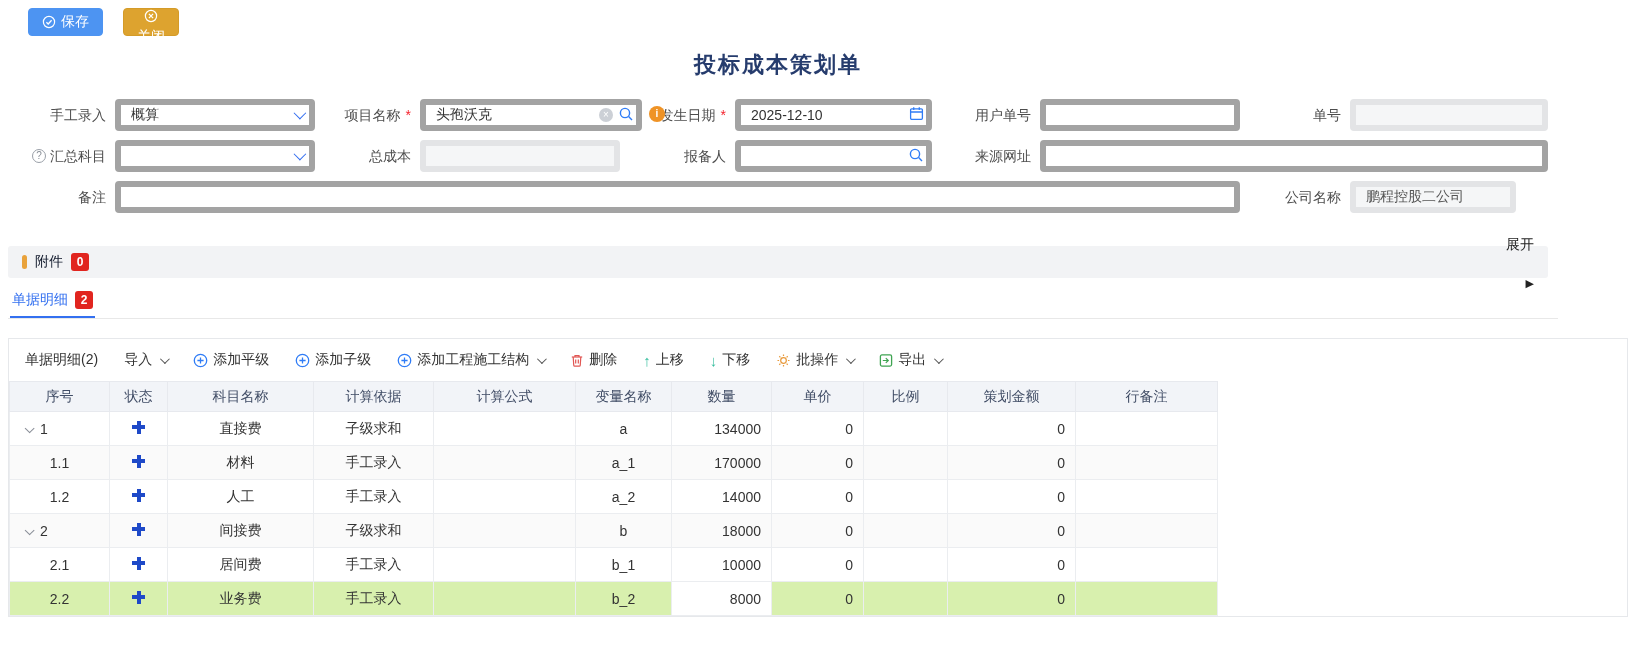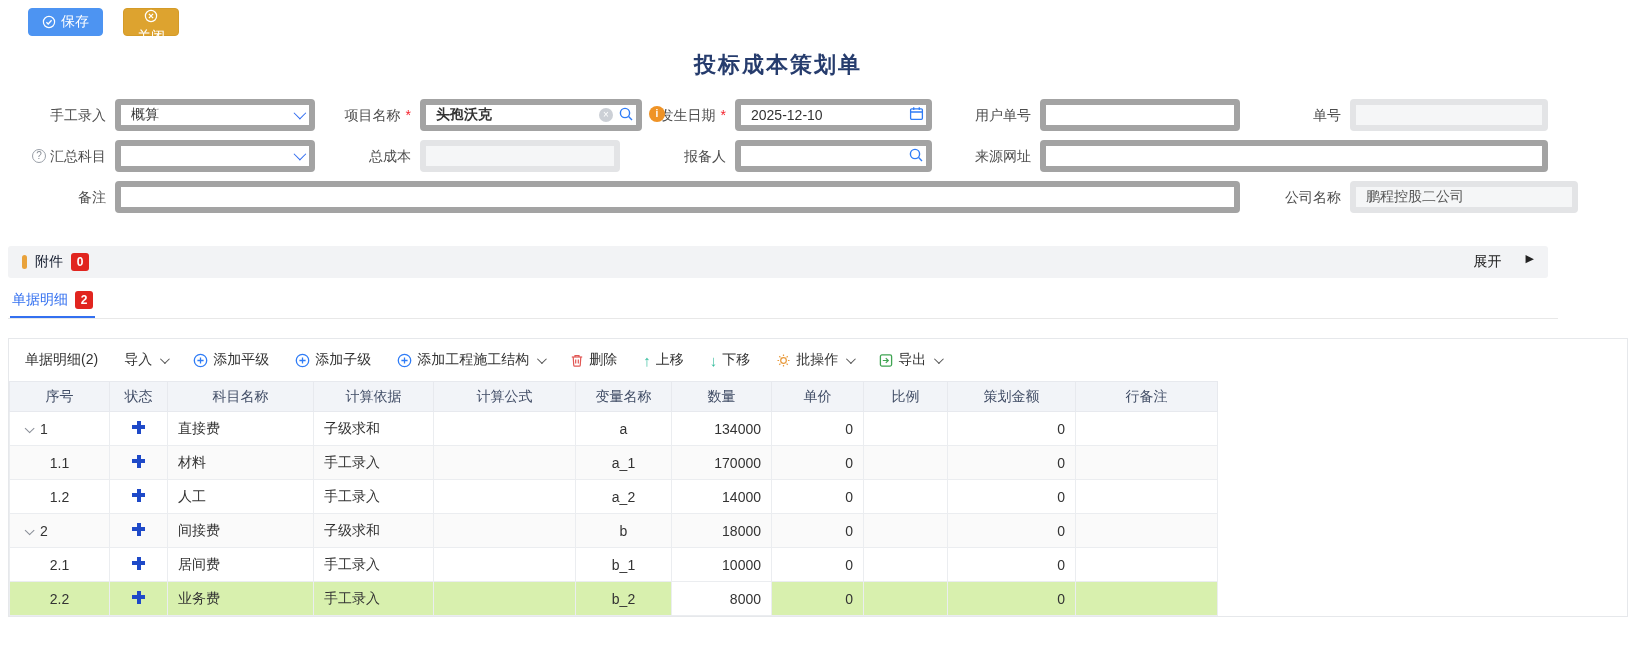--- a/index.html
+++ b/index.html
@@ -26,21 +26,21 @@
   
   .form-row { display:flex; align-items:center; margin-bottom:9px; height:32px; }
   .lab { text-align:right; padding-right:9px; color:#4d4d4d; font-size:14px; line-height:32px;
          white-space:nowrap; flex:none; display:inline-flex; justify-content:flex-end; align-items:center; gap:4px;}
   .req { color:#f5222d; margin-left:1px; }
   .field { position:relative; flex:none; height:32px; }
   .field input, .select-box {
     width:100%; height:32px; border:6px solid #a3a3a3; border-radius:4px; background:#fff;
     font-family:inherit; font-size:14px; color:#333; padding:0 10px; outline:none; display:block;
   }
-  .field input.has-icons { padding-right:52px;font-weight:bold; }
+  .field input.has-icons { padding-right:52px; }
   .field input.has-icon { padding-right:30px; }
   .field input:disabled { background:#f5f6f7; border-color:#e3e4e6; color:#555; }
   .select-box { display:flex; align-items:center; padding-right:28px; cursor:pointer; }
   .chev { width:9px; height:9px; border-right:1.6px solid #2f6bf0; border-bottom:1.6px solid #2f6bf0;
           transform:rotate(45deg) translateY(-2px); display:inline-block; }
   .sel-chev { position:absolute; right:12px; top:11px; }
   .in-icons { position:absolute; right:8px; top:0; height:32px; display:flex; align-items:center; gap:5px; }
   .icon-clear { width:14px; height:14px; border-radius:50%; background:#ccd0d6; color:#fff;
                 font-size:10px; line-height:14px; text-align:center; display:inline-block; }
   .after-field { position:absolute; left:calc(100% + 7px); top:7px; }
@@ -50,21 +50,21 @@
             font-size:10px; line-height:12px; text-align:center; display:inline-block; }
 
   
   .attach-bar { width:1540px; height:32px; background:#f2f3f5; border-radius:3px; margin-top:33px;
                 display:flex; align-items:center; padding:0 14px; }
   .attach-marker { width:5px; height:14px; border-radius:2.5px; background:#e9a23b; margin-right:8px; }
   .attach-label { color:#0f172a; margin-right:8px; }
   .badge { background:#e1251f; color:#fff; border-radius:3px; font-size:12px; font-weight:bold;
            min-width:18px; height:18px; line-height:18px; text-align:center; padding:0 5px; display:inline-block; }
   .attach-spacer { flex:1; }
-  .expand { display:flex; align-items:flex-start; gap:24px; color:#222; cursor:pointer; }
+  .expand { display:flex; align-items:flex-end; gap:24px; color:#222; cursor:pointer;flex-direction:column; }
   .expand .tri { font-size:11px; line-height:1; }
 
   
   .tabs { width:1550px; margin-top:13px; border-bottom:1px solid #e8e8e8; display:flex; }
   .tab-item { display:inline-flex; align-items:center; gap:7px; padding:0 2px 7px 2px; margin-left:2px;
               color:#3370f0; border-bottom:2px solid #3370f0; cursor:pointer; }
 
   
   .panel { width:1620px; margin-top:19px; border:1px solid #e6e8eb; background:#fff; }
   .grid-toolbar { display:flex; align-items:center; gap:26px; padding:10px 16px; height:42px; }
@@ -78,21 +78,21 @@
 
   
   table.grid { border-collapse:collapse; table-layout:fixed; width:1208px; border-left:1px solid #ebedf0; }
   .grid th { background:#f2f4f8; color:#414d66; font-weight:normal; font-size:14px; height:30px;
              border:1px solid #e7e9ee; border-top:1px solid #e7e9ee; text-align:center; padding:0 6px; }
   .grid td { height:34px; border-bottom:1px solid #ebedf0; border-right:1px solid #ebedf0;
              font-size:14px; color:#333; padding:0 10px; overflow:hidden; white-space:nowrap; }
   .grid tbody tr:nth-child(even) td { background:#fafafa; }
   .grid tbody tr.highlight td { background:#d8f0ae; }
   .grid tbody tr.highlight td.editing { background:#fff; }
-  .c-left { text-align:left; }
+  .c-left { text-align:center; }
   .c-center { text-align:center; }
   .c-right { text-align:right; }
   .c-no { text-align:center; }
   .c-no.parent { text-align:left; padding-left:14px; }
   .tree-caret { width:7px; height:7px; border-right:1.4px solid #8a8f98; border-bottom:1.4px solid #8a8f98;
                 transform:rotate(45deg) translateY(-3px); display:inline-block; margin-right:9px; }
   .plus-cross { position:relative; width:13px; height:13px; display:inline-block; }
   .plus-cross::before { content:""; position:absolute; left:4.5px; top:0; width:4px; height:13px; background:#1e49c8; }
   .plus-cross::after { content:""; position:absolute; left:0; top:4.5px; width:13px; height:4px; background:#1e49c8; }
 </style>
@@ -222,21 +222,21 @@
   <div class="form-row">
     <span class="lab" style="width:107px">
         <span>备注</span>
       </span>
     <div class="field" style="width:1125px">
       <input value="" style="">
     </div>
     <span class="lab" style="width:110px">
         <span>公司名称</span>
       </span>
-    <div class="field" style="width:228px">
+    <div class="field" style="width:166px">
       <input disabled="" value="鹏程控股二公司" style="">
     </div>
   </div>
 
   <div class="attach-bar">
     <span class="attach-marker"></span>
     <span class="attach-label">附件</span>
     <span class="badge">0</span>
     <span class="attach-spacer"></span>
     <span class="expand">

